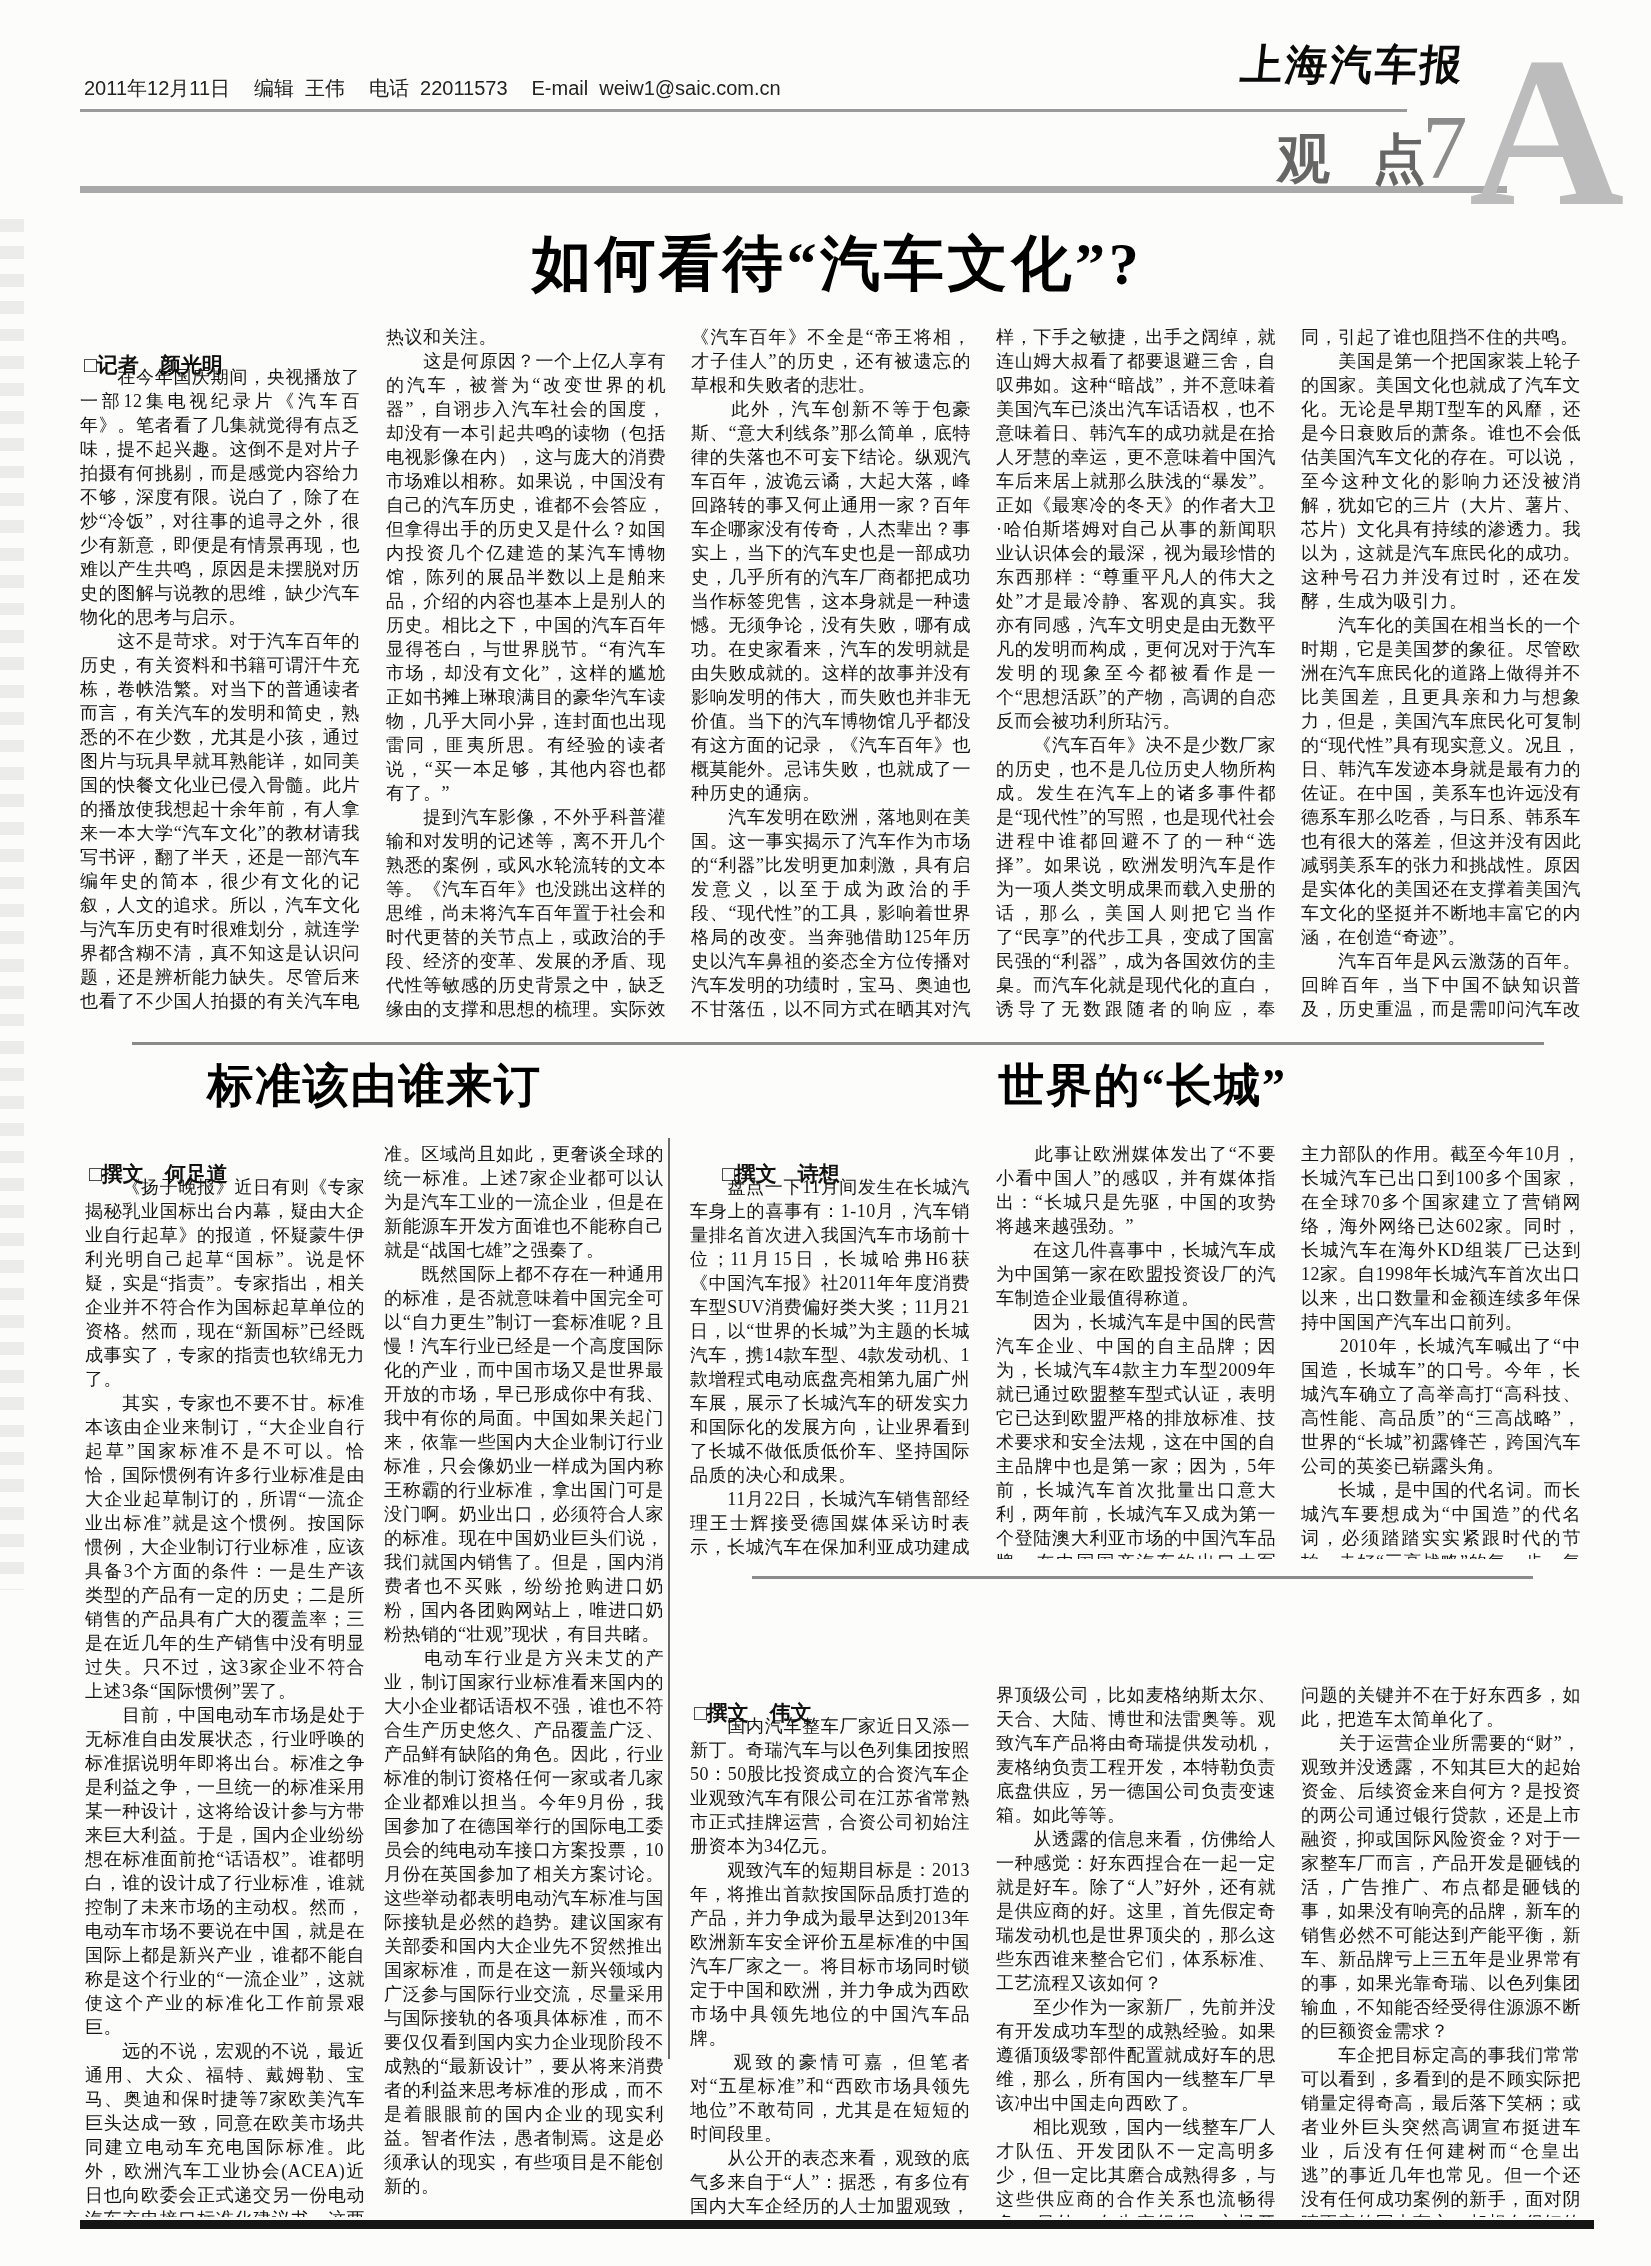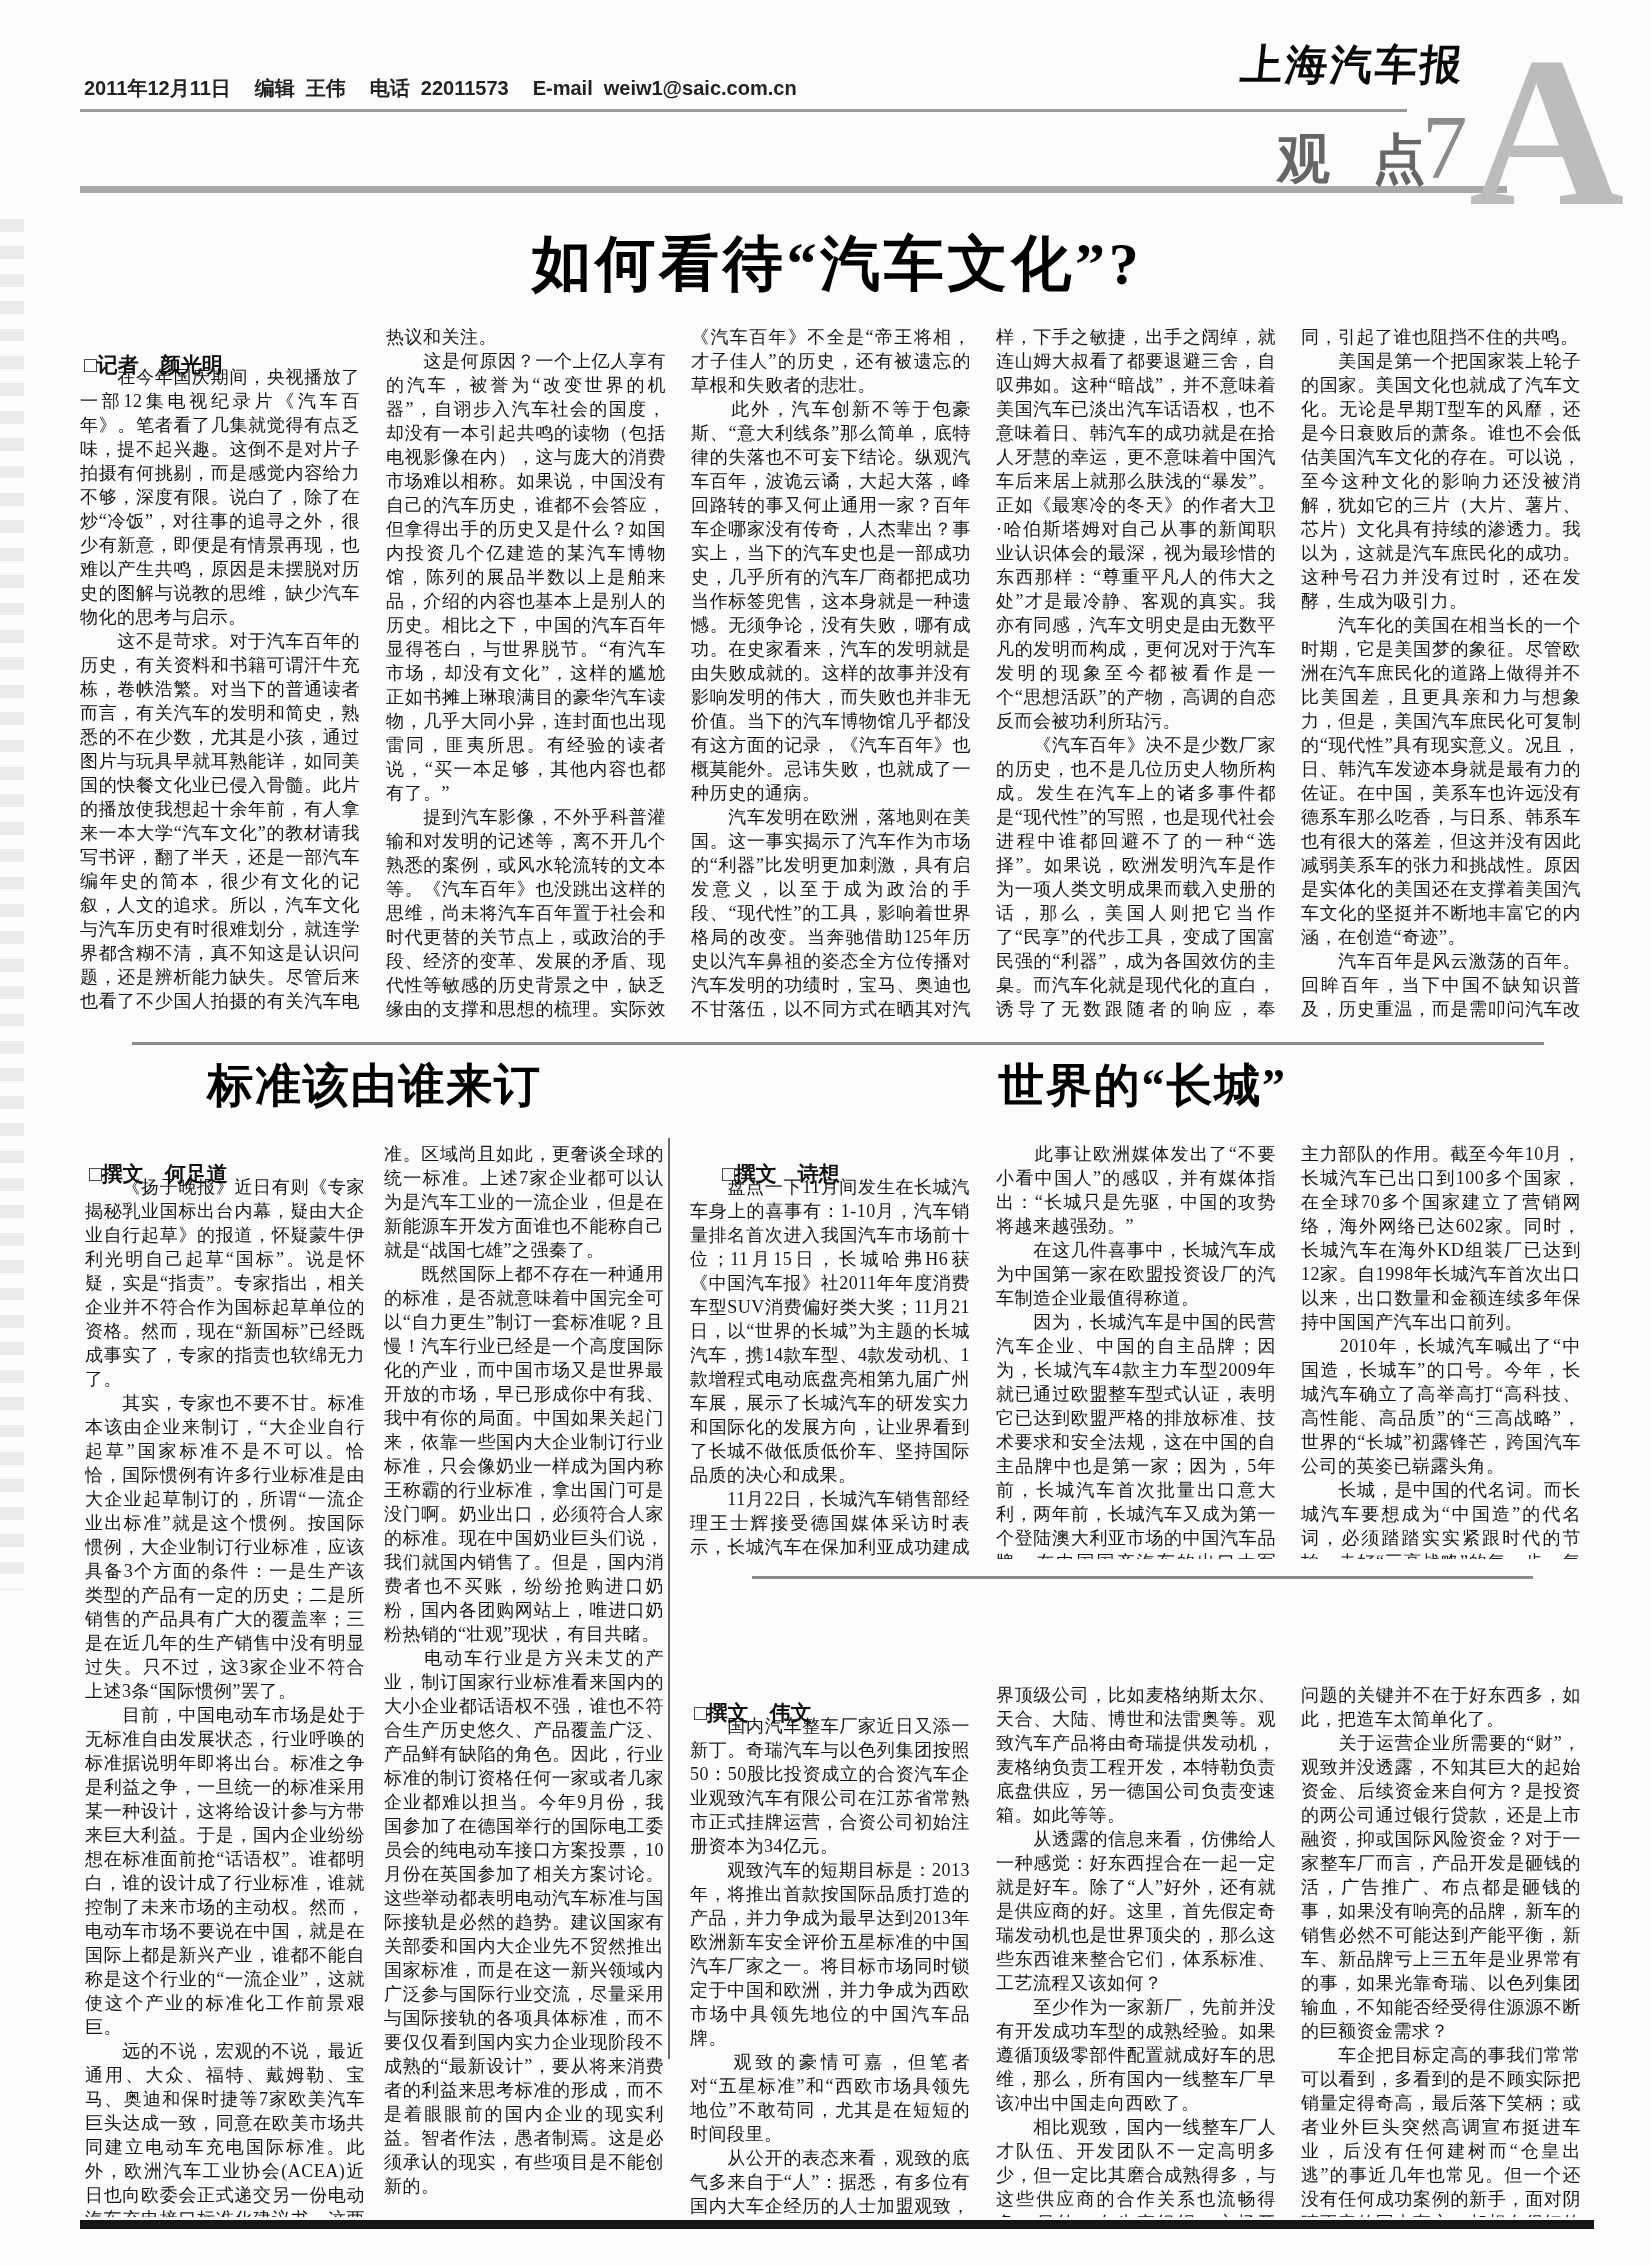--- a/index.html
+++ b/index.html
@@ -7,21 +7,21 @@
     position:relative;
     width:1651px;height:2266px;
     background:#fcfcfa;
     margin:0 auto;
     overflow:hidden;
     font-family:"Liberation Serif","DejaVu Serif",serif;
     color:#1a1a1a;
   }
   .abs{position:absolute;}
   .info-line{font-family:"Liberation Sans","DejaVu Sans",sans-serif;font-size:20px;color:#222;white-space:nowrap;}
-  .info-line span{margin-right:24px;font-weight:bold;}
+  .info-line span{margin-right:24px;}
   .info-line .lbl{margin-right:11px;}
   .rule{background:#9a9a9a;}
   .comment-en{font-size:86px;font-weight:bold;color:#b3b3b3;letter-spacing:4.6px;line-height:1;}
   .masthead{font-size:42px;font-weight:bold;color:#0a0a0a;letter-spacing:2.7px;transform:skewX(-6deg);line-height:1;}
   .section-cn{font-size:53px;font-weight:bold;color:#666;letter-spacing:14.6px;line-height:1;}
   .page-7{font-size:91px;color:#8c8c8c;line-height:1;}
   .page-a{font-size:215px;color:#bcbcbc;font-weight:bold;line-height:1;}
   .headline{font-weight:bold;text-align:center;line-height:1.15;color:#000;}
   .headline.main{font-size:60px;letter-spacing:3.7px;}
   .headline.sub{font-size:46px;letter-spacing:1.8px;}

